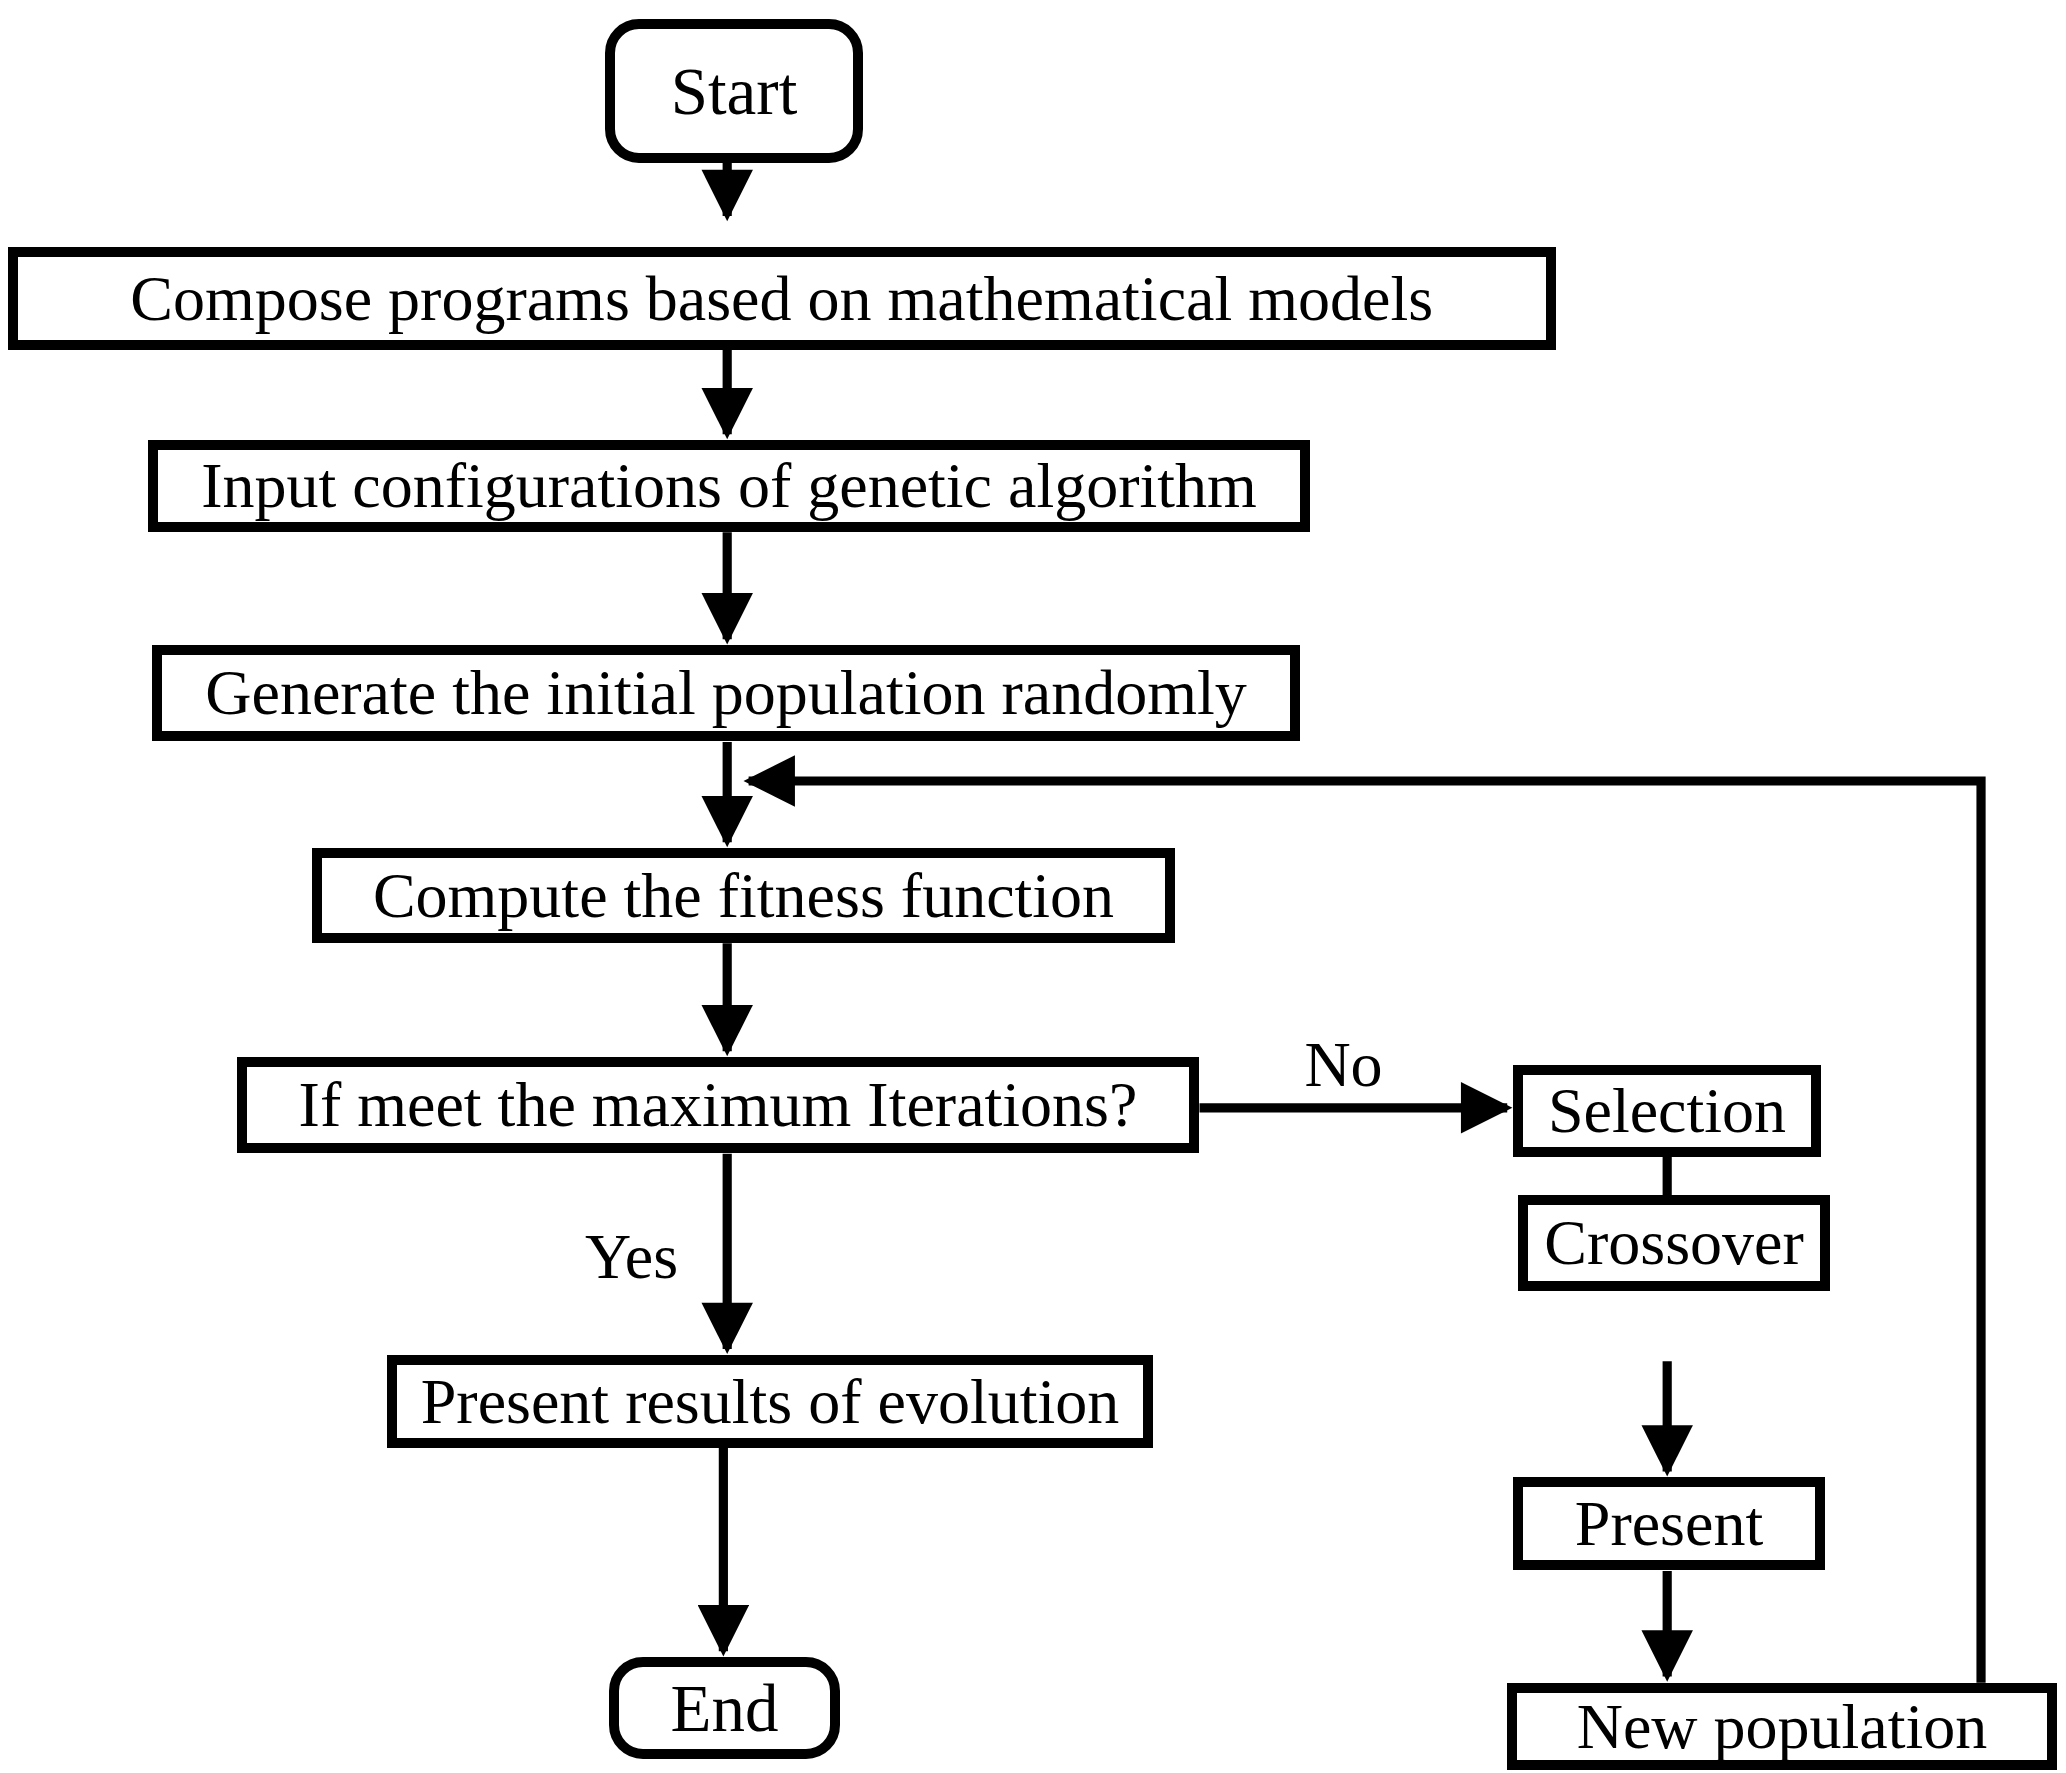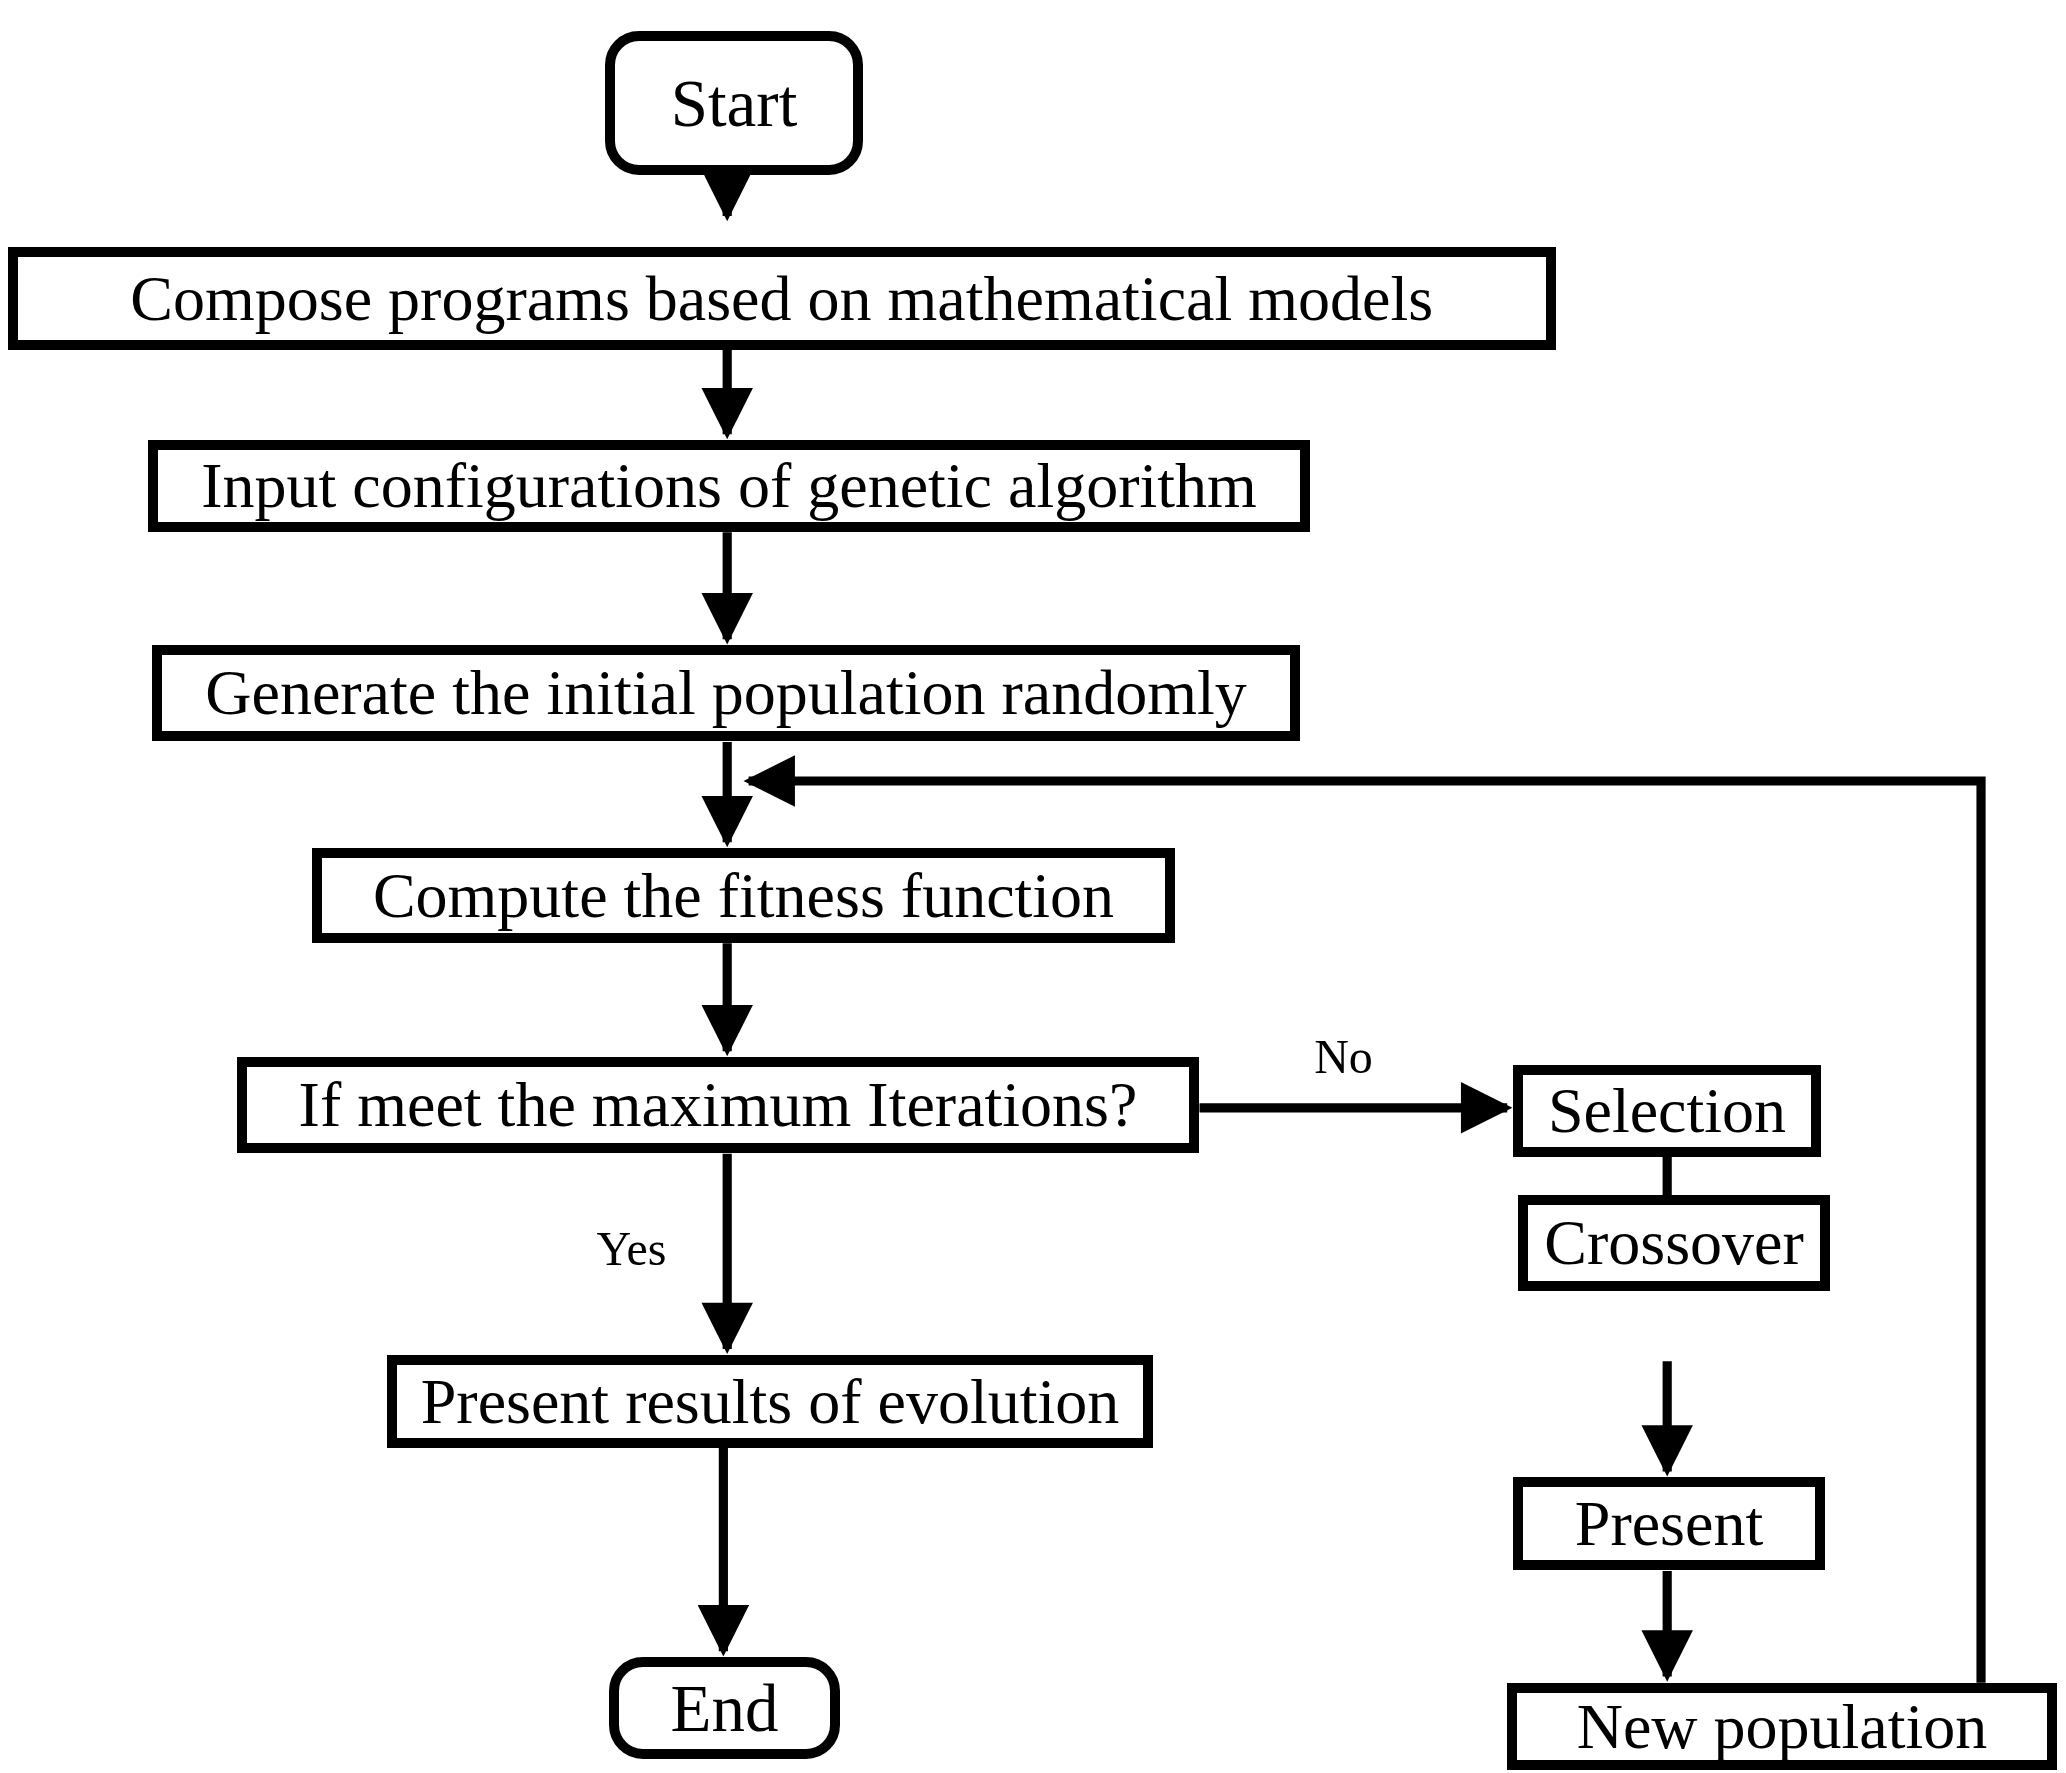--- a/index.html
+++ b/index.html
@@ -36,21 +36,21 @@
     line-height: 1;
     white-space: nowrap;
     color: #000000;
   }
   .terminal {
     border-radius: 34px;
     font-size: 67px;
   }
   .edge-label {
     position: absolute;
-    font-size: 48px;
+    font-size: 64px;
     line-height: 1;
     text-align: center;
     color: #000000;
     white-space: nowrap;
   }
 </style>
 </head>
 <body>
 
 <div id="canvas">
@@ -70,21 +70,21 @@
       <path d="M 950 1507 L 950 1762" marker-end="url(#arrow)"></path>
       <path d="M 945 1891 L 945 2157" marker-end="url(#arrow)"></path>
       <path d="M 1567 1447 L 1969 1447" marker-end="url(#arrow)"></path>
       <path d="M 2178 1511 L 2178 1644" marker-end="url(#arrow)"></path>
       <path d="M 2178 1778 L 2178 1922" marker-end="url(#arrow)"></path>
       <path d="M 2178 2052 L 2178 2190" marker-end="url(#arrow)"></path>
       <path d="M 2588 2198 L 2588 1020 L 978 1020" marker-end="url(#arrow)"></path>
     </g>
   </svg>
 
-  <div class="node terminal" style="left:605px; top:19px; width:258px; height:144px;margin-top:12px;">
+  <div class="node terminal" style="left:605px; top:19px; width:258px; height:144px;">
     <span>Start</span>
   </div>
 
   <div class="node" style="left:7.7px; top:224px; width:1548px; height:103px;margin-top:23px;">
     <span>Compose programs based on mathematical models</span>
   </div>
 
   <div class="node" style="left:148px; top:440px; width:1162px; height:92px;">
     <span>Input configurations of genetic algorithm</span>
   </div>

